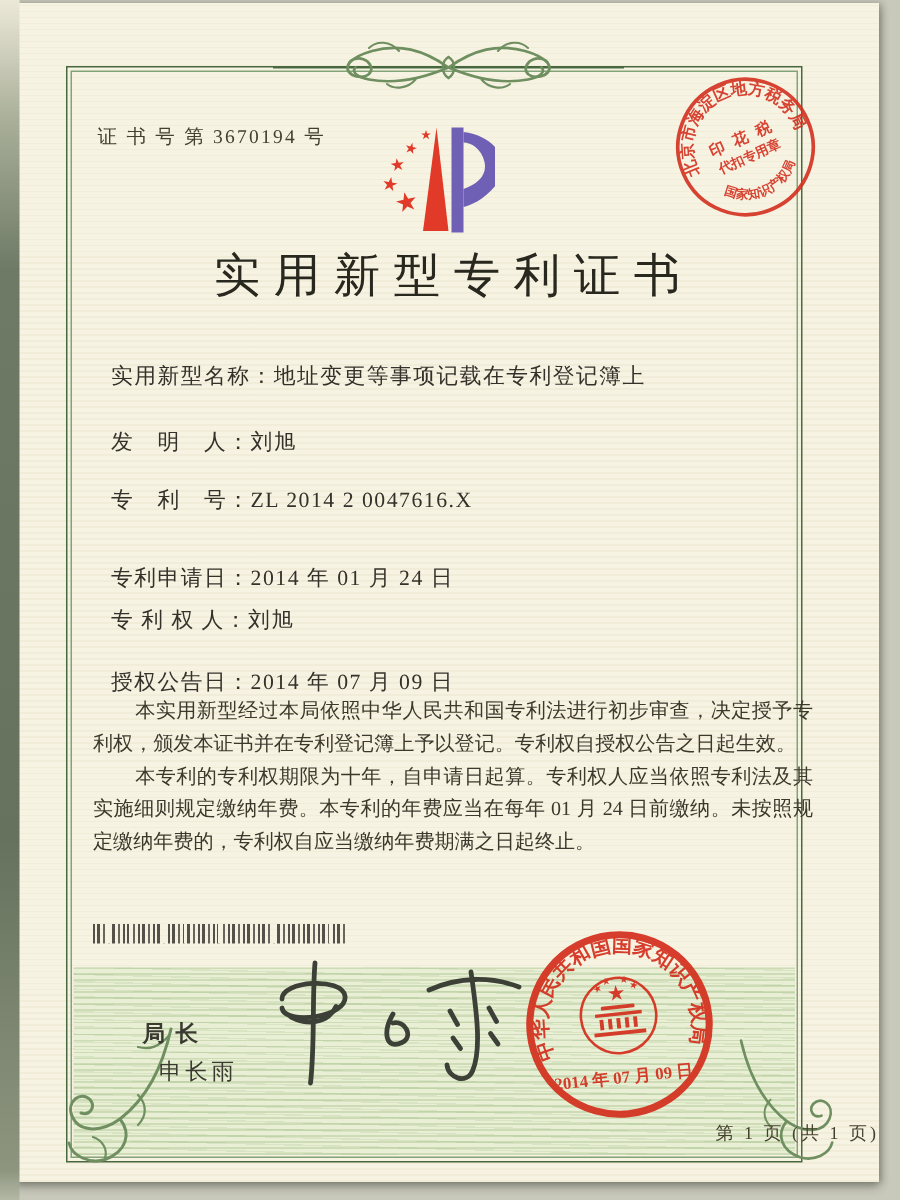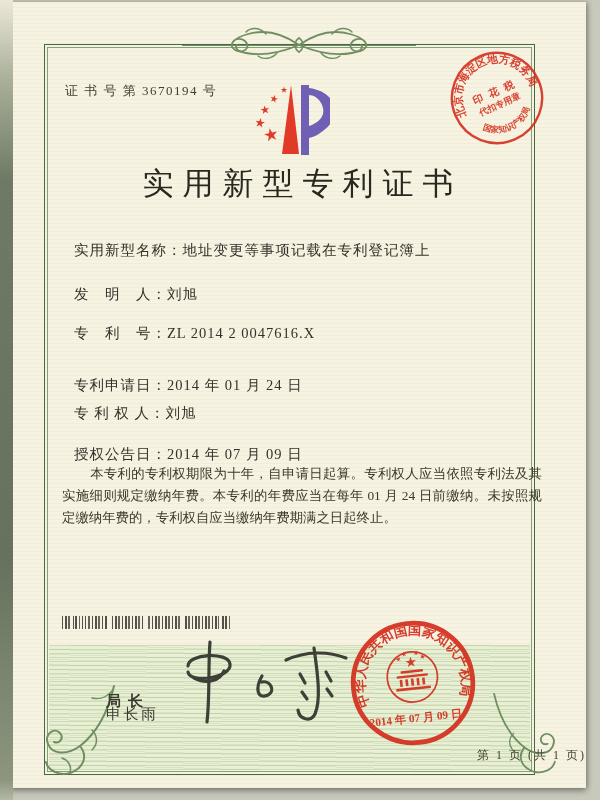--- a/index.html
+++ b/index.html
@@ -46,22 +46,22 @@
     position:absolute;left:52px;top:461px;width:480px;
     font-size:13.4px;line-height:21.8px;color:#3c382c;text-align:justify;
   }
   .paras p{margin:0;text-indent:2.1em;}
   .barcode{
     position:absolute;left:52px;top:614px;width:168px;height:13px;opacity:.88;
     background-image:
       repeating-linear-gradient(90deg,transparent 0 9px,#f7f3e2 9px 11px,transparent 11px 24px,#f7f3e2 24px 25px,transparent 25px 37px),
       repeating-linear-gradient(90deg,#3d3b35 0 1.5px,transparent 1.5px 3px,#3d3b35 3px 5px,transparent 5px 6.5px,#56524a 6.5px 8px,transparent 8px 10px);
   }
-  .dir-label{position:absolute;left:96px;top:678px;font-size:15px;letter-spacing:7px;font-weight:700;
-    color:#3a3a31;font-family:"Liberation Sans","DejaVu Sans",sans-serif;margin-top:12px;}
+  .dir-label{position:absolute;left:85px;top:678px;font-size:15px;letter-spacing:7px;font-weight:700;
+    color:#3a3a31;font-family:"Liberation Sans","DejaVu Sans",sans-serif;}
   .dir-name{position:absolute;left:96px;top:703px;font-size:15px;letter-spacing:2.5px;font-weight:400;
     color:#3a3a31;font-family:"Liberation Sans","DejaVu Sans",sans-serif;}
   .signature{position:absolute;left:148px;top:636px;}
   .office-seal{position:absolute;left:338px;top:616px;width:130px;height:130px;transform:rotate(-6deg);opacity:.93;}
   .tax-seal{position:absolute;left:438px;top:47px;width:98px;height:98px;transform:rotate(-24deg);opacity:.9;}
   .footer{position:absolute;left:0;top:745px;width:576px;text-align:right;font-size:12px;letter-spacing:2px;color:#45412f;}
   .ornament-top{position:absolute;left:172px;top:24px;}
   .flourish-bl{position:absolute;left:24px;top:682px;}
   .flourish-br{position:absolute;left:476px;top:690px;transform:scaleX(-1);}
 </style>
@@ -140,20 +140,21 @@
     <span class="lab">专利申请日：</span><span>2014 年 01 月 24 日</span>
   </div>
   <div class="frow r4">
     <span class="lab">专 利 权 人：</span><span>刘旭</span>
   </div>
   <div class="frow r5">
     <span class="lab">授权公告日：</span><span>2014 年 07 月 09 日</span>
   </div>
 
   <div class="paras">
+    <p>本实用新型经过本局依照中华人民共和国专利法进行初步审查，决定授予专利权，颁发本证书并在专利登记簿上予以登记。专利权自授权公告之日起生效。</p>
     <p>本专利的专利权期限为十年，自申请日起算。专利权人应当依照专利法及其实施细则规定缴纳年费。本专利的年费应当在每年 01 月 24 日前缴纳。未按照规定缴纳年费的，专利权自应当缴纳年费期满之日起终止。</p>
   </div>
 
   <div class="barcode"></div>
 
   <div class="dir-label">局长</div>
   <div class="dir-name">申长雨</div>
 
   <svg class="signature" width="205" height="90" viewBox="0 0 205 90">
     <g fill="none" stroke="#3c4036" stroke-width="3.2" stroke-linecap="round">

